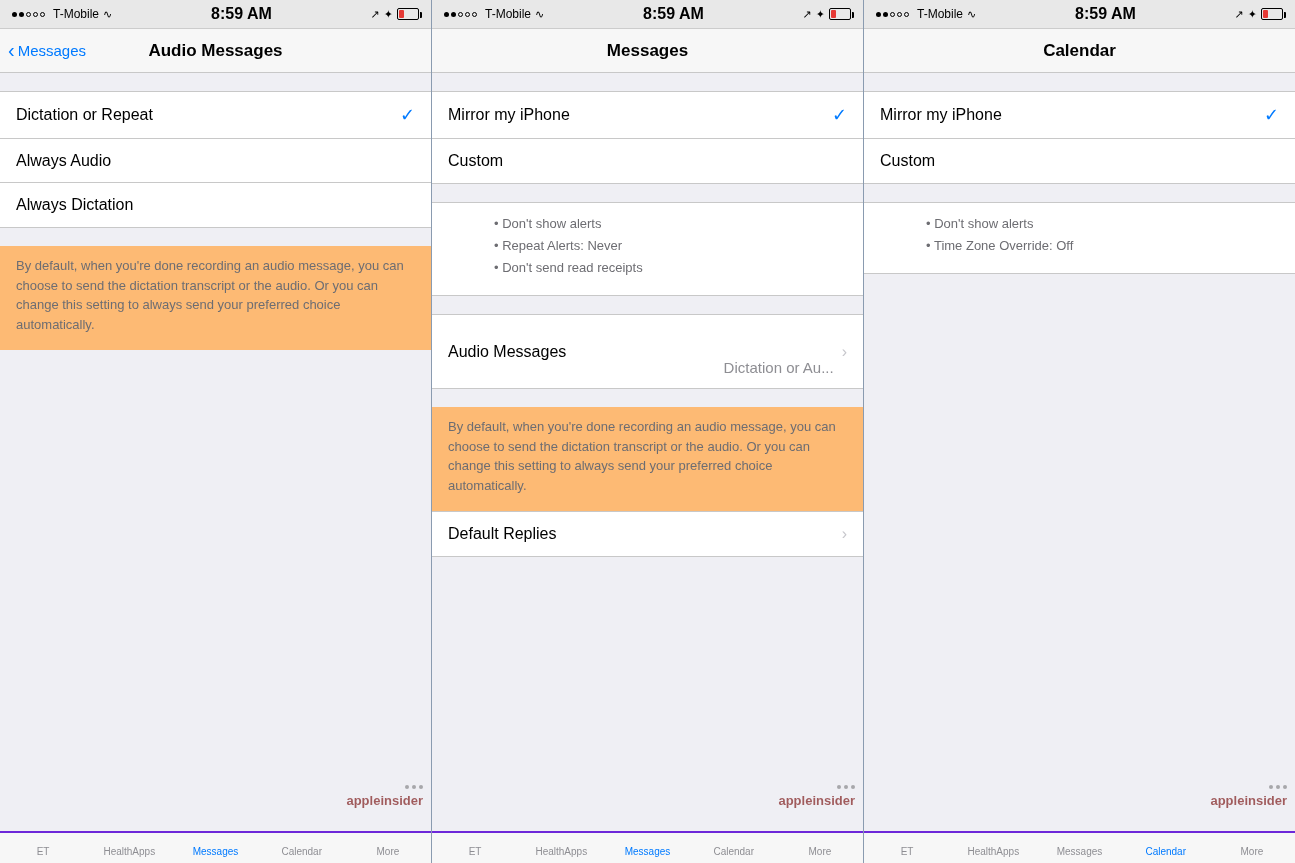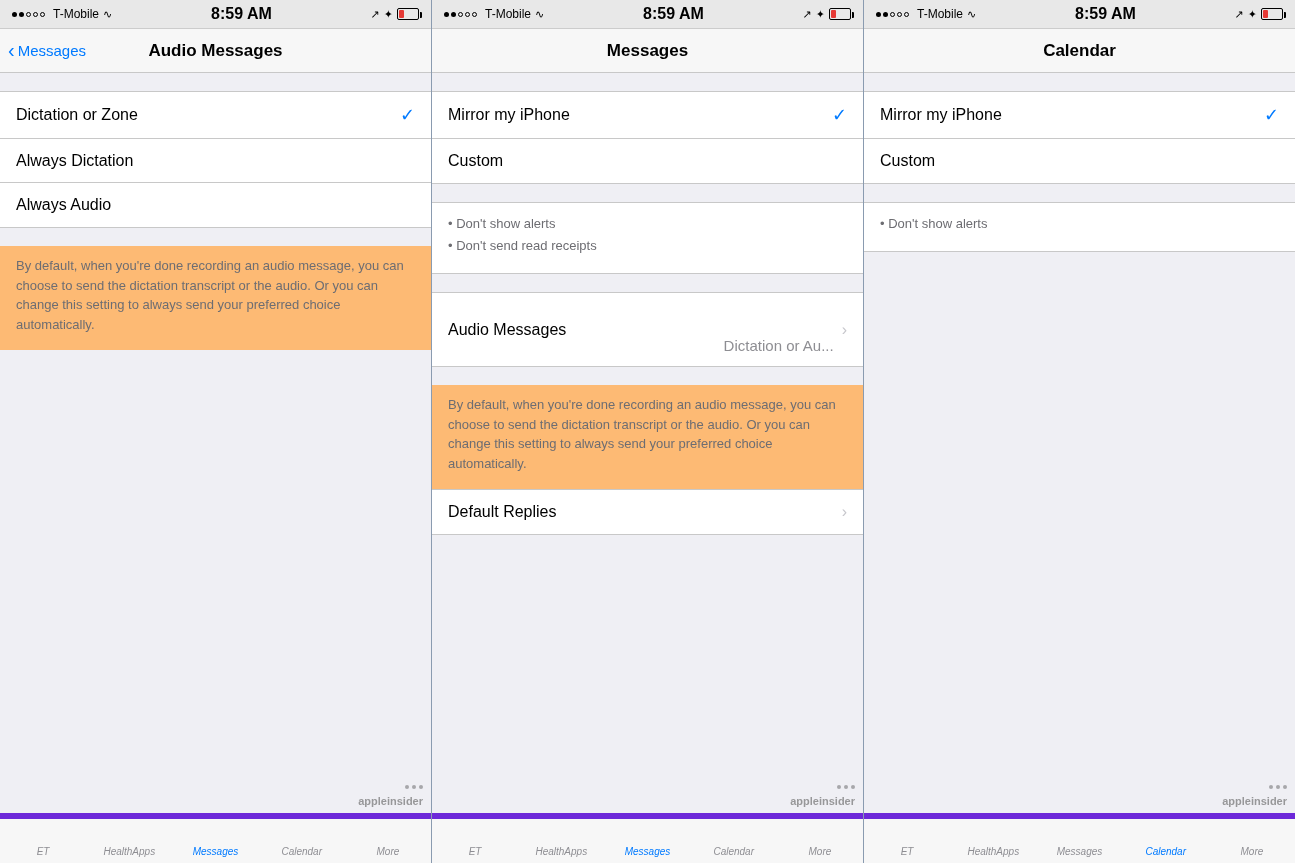--- a/index.html
+++ b/index.html
@@ -174,31 +174,31 @@
     }
     .info-text {
       font-size: 13px;
       color: #6d6d72;
       line-height: 1.5;
     }
     .info-bullet {
       font-size: 13px;
       color: #6d6d72;
       line-height: 1.7;
+      margin-left: 46px;
     }
 
     
     .tab-bar {
       background: rgba(247,247,247,0.95);
-      border-top: 6px solid #6d28d9;
+      border-top: 2px solid #6d28d9;
       display: flex;
       align-items: flex-end;
       padding: 4px 0 6px;
-      height: 50px;
-      font-style: italic;
+      height: 32px;
     }
     .tab-item {
       flex: 1;
       display: flex;
       flex-direction: column;
       align-items: center;
       font-size: 10px;
       color: #8e8e93;
       gap: 2px;
     }
@@ -211,23 +211,23 @@
     .tab-dot { width: 4px; height: 4px; border-radius: 50%; background: currentColor; opacity: 0.5; }
 
     
     .watermark {
       position: absolute;
       bottom: 54px;
       right: 8px;
       text-align: right;
     }
     .watermark-brand {
-      font-size: 11px;
+      font-size: 13px;
       font-weight: 700;
-      color: #737373;
+      color: #7f1d1d;
       opacity: 0.7;
       margin-top: 48px;
     }
   </style>
 </head>
 <body>
 
 <div class="phones-container">
 <div class="phone-panel">
     <div class="status-bar">
@@ -256,37 +256,37 @@
       <div class="nav-back">
           <span class="nav-back-arrow">‹</span>
           <span>Messages</span>
         </div>
       <div class="nav-title">Audio Messages</div>
     </div>
   <div class="content">
         <div class="section-gap"></div>
         <div class="list-section">
           <div class="list-item">
-          <span class="list-item-label">Dictation or Zone</span>
+          <span class="list-item-label">Dictation or Repeat</span>
           <div class="list-item-right">
 
             <span class="checkmark">✓</span>
 
           </div>
         </div>
           <div class="list-item">
+          <span class="list-item-label">Always Audio</span>
+          <div class="list-item-right">
+            
+            
+            
+          </div>
+        </div>
+          <div class="list-item">
           <span class="list-item-label">Always Dictation</span>
-          <div class="list-item-right">
-            
-            
-            
-          </div>
-        </div>
-          <div class="list-item">
-          <span class="list-item-label">Always Audio</span>
           <div class="list-item-right">
             
             
             
           </div>
         </div>
         </div>
         <div class="section-gap"></div>
         <div class="info-section">
           <p class="info-text">By default, when you're done recording an audio message, you can choose to send the dictation transcript or the audio. Or you can change this setting to always send your preferred choice automatically.</p>
@@ -365,20 +365,21 @@
           <div class="list-item-right">
             
             
             
           </div>
         </div>
         </div>
         <div class="section-gap"></div>
         <div class="info-section" style="background:#fff;border-top:1px solid #c8c8c8;border-bottom:1px solid #c8c8c8;margin-bottom:0;">
           <p class="info-bullet">• Don't show alerts</p>
+          <p class="info-bullet">• Repeat Alerts: Never</p>
           <p class="info-bullet">• Don't send read receipts</p>
         </div>
         <div class="section-gap"></div>
         <div class="list-section">
           <div class="list-item">
           <span class="list-item-label">Audio Messages</span>
           <div class="list-item-right">
             <span class="list-item-detail">Dictation or Au...</span>
 
             <span class="chevron">›</span>
@@ -473,20 +474,21 @@
           <div class="list-item-right">
             
             
             
           </div>
         </div>
         </div>
         <div class="section-gap"></div>
         <div class="info-section" style="background:#fff;border-top:1px solid #c8c8c8;border-bottom:1px solid #c8c8c8;margin-bottom:0;">
           <p class="info-bullet">• Don't show alerts</p>
+          <p class="info-bullet">• Time Zone Override: Off</p>
         </div>
         <div class="section-gap"></div>
       </div>
     <div class="watermark">
       <div class="tab-dots" style="justify-content:flex-end;margin-bottom:2px;">
         <div class="tab-dot" style="opacity:0.3;"></div>
         <div class="tab-dot" style="opacity:0.3;"></div>
         <div class="tab-dot" style="opacity:0.3;"></div>
       </div>
       <span class="watermark-brand">appleinsider</span>

